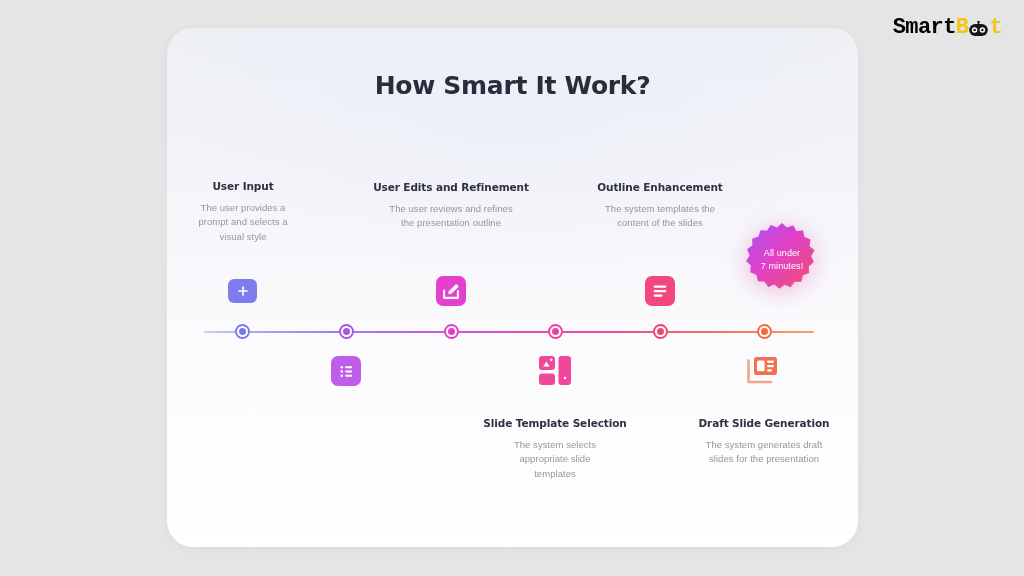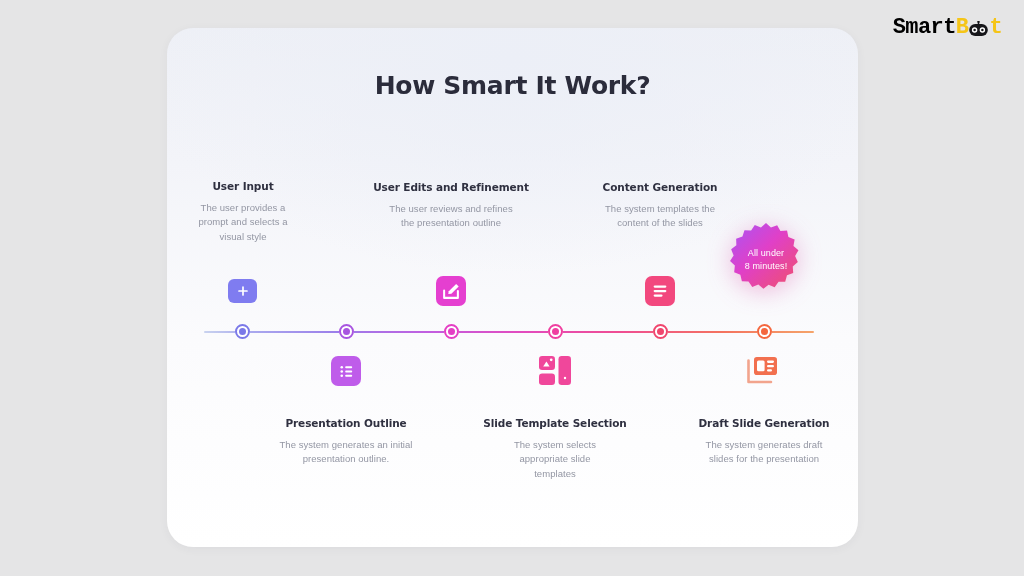--- a/index.html
+++ b/index.html
@@ -139,21 +139,21 @@
     display: flex;
     align-items: center;
     justify-content: center;
   }
   .step-icon.square { width: 30px; height: 30px; border-radius: 7px; }
   .step-icon svg { display: block; }
 
   
   #speed-badge {
     position: absolute;
-    left: 560px;
+    left: 576px;
     top: 193px;
     width: 78px;
     height: 78px;
     display: flex;
     align-items: center;
     justify-content: center;
     filter: drop-shadow(0 4px 12px rgba(218,70,160,0.35));
   }
   #speed-badge svg { position: absolute; inset: 0; width: 78px; height: 78px; }
   #speed-badge .badge-text {
@@ -195,21 +195,21 @@
     <div class="step-title">User Edits and Refinement</div>
     <div class="step-desc" style="padding:0 12px;">The user reviews and refines the presentation outline</div>
   </div>
 
   <div class="step-col" style="left:-4px; top:152px;">
     <div class="step-title">User Input</div>
     <div class="step-desc" style="padding:0 22px;">The user provides a prompt and selects a visual style</div>
   </div>
 
   <div class="step-col" style="left:413px; top:153px;">
-    <div class="step-title">Content Generation</div>
+    <div class="step-title">Outline Enhancement</div>
     <div class="step-desc" style="padding:0 20px;">The system templates the content of the slides</div>
   </div>
 
   <div class="step-icon" style="left:61px; top:251px; background:#7f7cf0;">
     <svg width="12" height="12" viewBox="0 0 12 12" aria-hidden="true">
       <path d="M6 2 V10 M2 6 H10" stroke="#ffffff" stroke-width="1.7" stroke-linecap="round"></path>
     </svg>
   </div>
 
   <div class="step-icon square" style="left:269px; top:248px; background:#e53fd0;">
@@ -233,21 +233,21 @@
         <linearGradient id="badgeGrad" x1="0" y1="0" x2="1" y2="1">
           <stop offset="0%" stop-color="#a855f7"></stop>
           <stop offset="45%" stop-color="#e040c8"></stop>
           <stop offset="100%" stop-color="#f0506a"></stop>
         </linearGradient>
       </defs>
       <path fill="url(#badgeGrad)" d="M50 2.5 L56.3 8.2 L64.3 5.4 L68.5 12.7 L77 12.2 L78.7 20.6 L86.7 23.6 L85.2 32 L91.6 37.6 L87.3 44.9 L90.8 52.7 L84.3 58.2 L84.9 66.7 L76.9 69.6 L74.6 77.8 L66.1 78 L61.1 84.9 L53.3 81.6 L46.7 86.9 L40.2 81.5 L32.4 84.6 L27.6 77.6 L19.1 77.1 L17.1 68.8 L9.2 65.6 L10.1 57.1 L3.9 51.3 L8.5 44.2 L5.3 36.3 L12 31.1 L11.7 22.6 L19.8 19.9 L22.4 11.8 L30.9 12.3 L35.6 5.2 L43.5 8.4 Z"></path>
     </svg>
     <div class="badge-text">
       <div>All under</div>
-      <div>8 minutes!</div>
+      <div>7 minutes!</div>
     </div>
   </div>
 
   <div id="timeline-axis"></div>
 
   <div class="timeline-dot" style="left:68px; color:#7b79e8;">
     <span class="dot-ring"></span>
     <span class="dot-core"></span>
   </div>
   <div class="timeline-dot" style="left:172px; color:#a855e0;">
@@ -297,24 +297,20 @@
     <svg width="34" height="32" viewBox="0 0 34 32" aria-hidden="true">
       <path d="M3.5 5.5 V27 H26" stroke="#f2a48d" stroke-width="2.6" fill="none" stroke-linecap="round" stroke-linejoin="round"></path>
       <rect x="9" y="2" width="23" height="18" rx="2.8" fill="#f2704f"></rect>
       <rect x="12" y="5.6" width="7.6" height="10.6" rx="1.5" fill="#ffffff"></rect>
       <rect x="22" y="5.6" width="7" height="2.3" rx="1.15" fill="#ffffff"></rect>
       <rect x="22" y="10" width="7" height="2.3" rx="1.15" fill="#ffffff"></rect>
       <rect x="22" y="14.3" width="5" height="2.3" rx="1.15" fill="#ffffff"></rect>
     </svg>
   </div>
 
-  <div class="step-col" style="left:99px; top:389px;">
-    <div class="step-title">Presentation Outline</div>
-    <div class="step-desc" style="padding:0 12px;">The system generates an initial presentation outline.</div>
-  </div>
 
   <div class="step-col" style="left:308px; top:389px;">
     <div class="step-title">Slide Template Selection</div>
     <div class="step-desc" style="padding:0 24px;">The system selects appropriate slide templates</div>
   </div>
 
   <div class="step-col" style="left:517px; top:389px;">
     <div class="step-title">Draft Slide Generation</div>
     <div class="step-desc" style="padding:0 18px;">The system generates draft slides for the presentation</div>
   </div>

